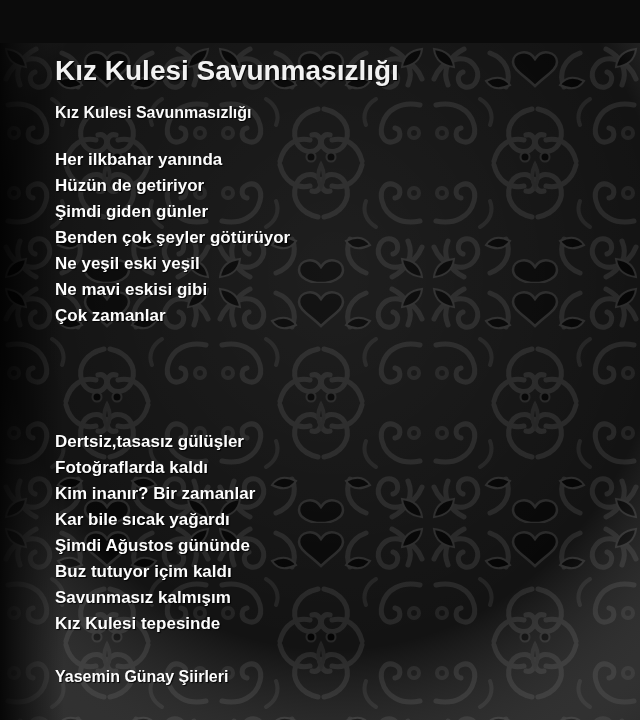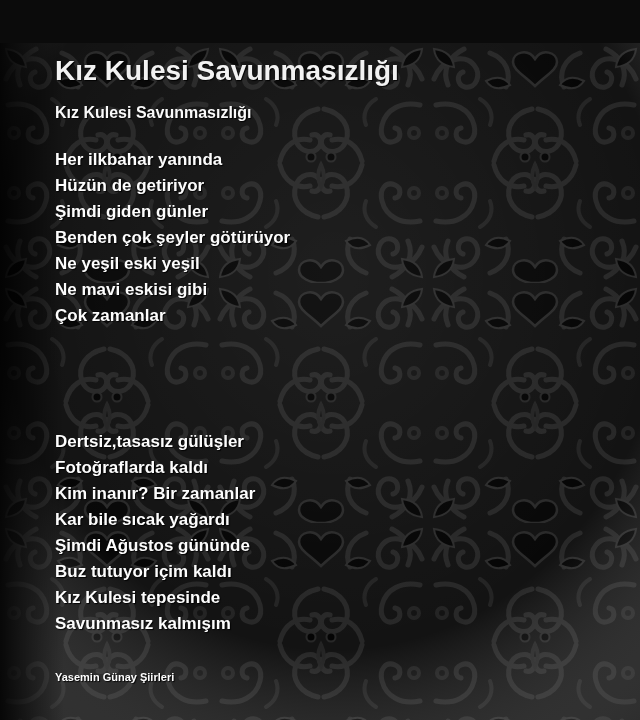--- a/index.html
+++ b/index.html
@@ -53,21 +53,21 @@
     line-height: 20px;
     font-weight: 700;
     color: #fafafa;
   }
   .stanza { font-size: 17px; font-weight: 700; color: #fdfdfd; }
   .stanza .line { line-height: 26px; white-space: pre; }
   .stanza-1 { margin-top: 24px; }
   .stanza-2 { margin-top: 100px; }
   .footer {
     margin-top: 27px;
-    font-size: 11px;
+    font-size: 16px;
     line-height: 26px;
     font-weight: 700;
     color: #fdfdfd;
   }
 </style>
 </head>
 <body>
 
 <div class="page">
 
@@ -125,19 +125,19 @@
         <div class="line">Ne mavi eskisi gibi</div>
         <div class="line">Çok zamanlar</div>
       </div>
     <div class="stanza stanza-2">
         <div class="line">Dertsiz,tasasız gülüşler</div>
         <div class="line">Fotoğraflarda kaldı</div>
         <div class="line">Kim inanır? Bir zamanlar</div>
         <div class="line">Kar bile sıcak yağardı</div>
         <div class="line">Şimdi Ağustos gününde</div>
         <div class="line">Buz tutuyor içim kaldı</div>
+        <div class="line">Savunmasız kalmışım</div>
         <div class="line">Kız Kulesi tepesinde</div>
-        <div class="line">Savunmasız kalmışım</div>
       </div>
     <div class="footer">Yasemin Günay Şiirleri</div>
   </div>
 
 </div>
 
 </body></html>

